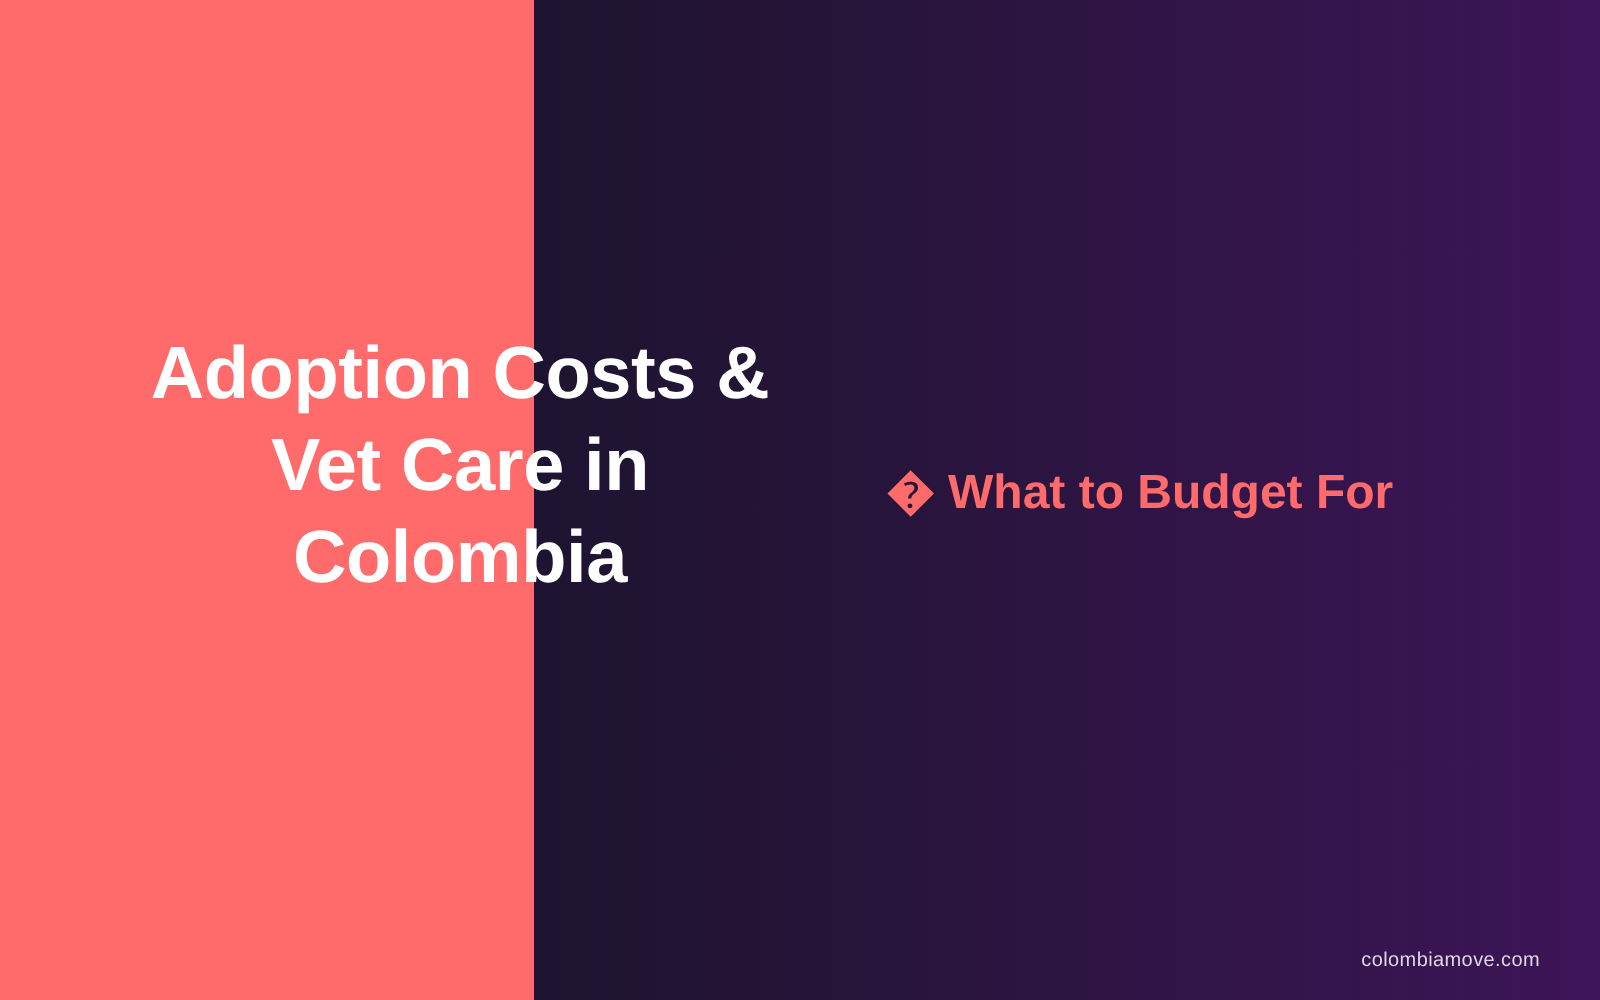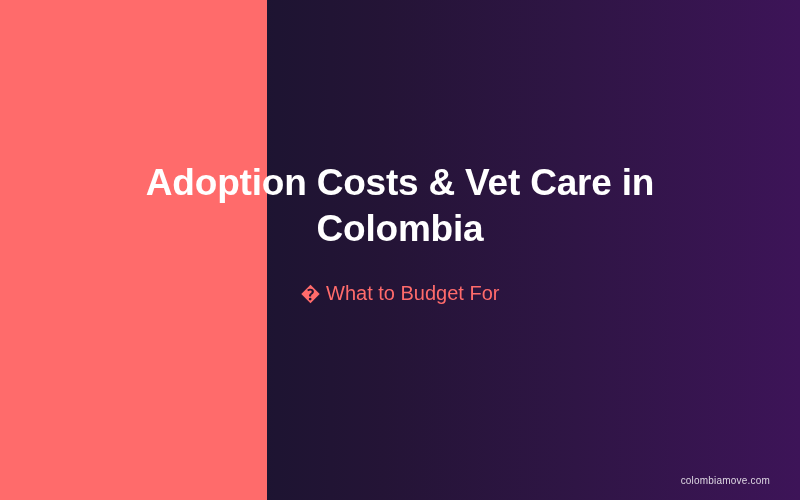--- a/index.html
+++ b/index.html
@@ -33,21 +33,21 @@
   }
 
   
   .content {
     position: absolute;
     left: 0;
     top: 0;
     width: 800px;
     height: 500px;
     display: flex;
-    flex-direction: column;
+    flex-direction: row;
     align-items: center;
     justify-content: center;
     box-sizing: border-box;
     padding: 0 60px 34px 60px;
   }
 
   .title {
     margin: 0;
     width: 100%;
     max-width: 600px;
@@ -57,22 +57,22 @@
     line-height: 1.25;
     letter-spacing: -0.2px;
     color: #ffffff;
     white-space: pre-line;
   }
 
   .subtitle {
     margin: 28px 0 0 0;
     width: 100%;
     text-align: center;
-    font-size: 20px;
-    font-weight: normal;
+    font-size: 24px;
+    font-weight: bold;
     line-height: 1.3;
     color: #ff6b6b;
   }
 
   .footer {
     position: absolute;
     right: 30px;
     bottom: 14px;
     font-size: 10px;
     font-weight: normal;

